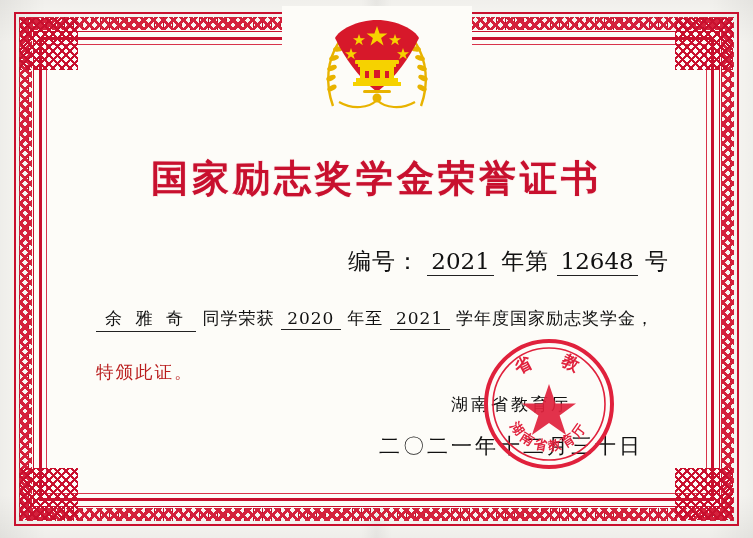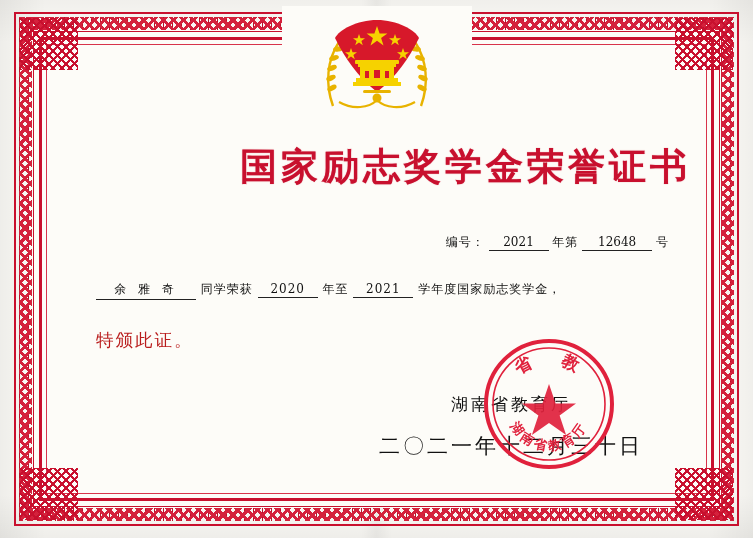--- a/index.html
+++ b/index.html
@@ -127,55 +127,55 @@
   
   .content {
     position: absolute;
     left: 62px;
     right: 62px;
     top: 126px;
     bottom: 60px;
   }
 
   .cert-title {
-    text-align: right;
+    text-align: center;
     color: #c8102e;
     font-family: "DejaVu Serif", serif;
     font-weight: bold;
     font-size: 37px;
     letter-spacing: 4px;
-    margin-top: 16px;
+    margin-top: 28px;
     text-shadow: 0 0 1px rgba(200,16,46,0.6);
   }
 
   .number-line {
     margin-top: 42px;
     text-align: right;
     padding-right: 22px;
     font-family: "DejaVu Serif", serif;
-    font-size: 12px;
+    font-size: 23px;
     color: #111;
   }
   .number-line .lbl { letter-spacing: 1px; }
 
   .fill {
     display: inline-block;
     border-bottom: 1px solid #222;
     text-align: center;
     font-family: "DejaVu Serif", serif;
     color: #111;
     padding: 0 4px 1px 4px;
   }
   .fill.num-year  { min-width: 52px; }
   .fill.num-seq   { min-width: 62px; }
 
   .body-line {
     margin-top: 30px;
     font-family: "DejaVu Serif", serif;
-    font-size: 12px;
+    font-size: 17px;
     color: #111;
     letter-spacing: 1px;
     padding-left: 34px;
   }
   .body-line .fill.name  { min-width: 92px; letter-spacing: 4px; }
   .body-line .fill.y1    { min-width: 52px; }
   .body-line .fill.y2    { min-width: 52px; }
 
   .body-line2 {
     margin-top: 28px;

